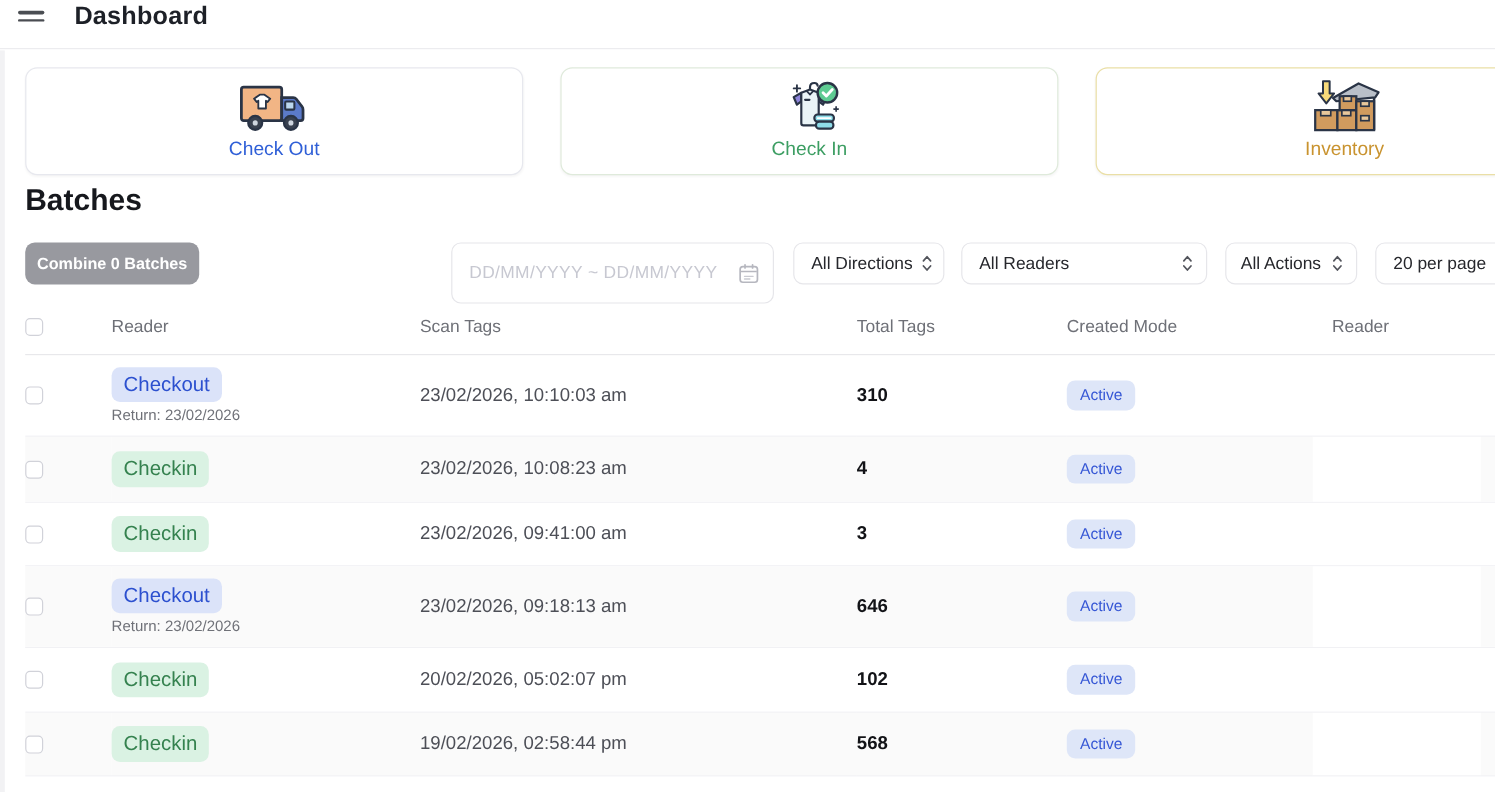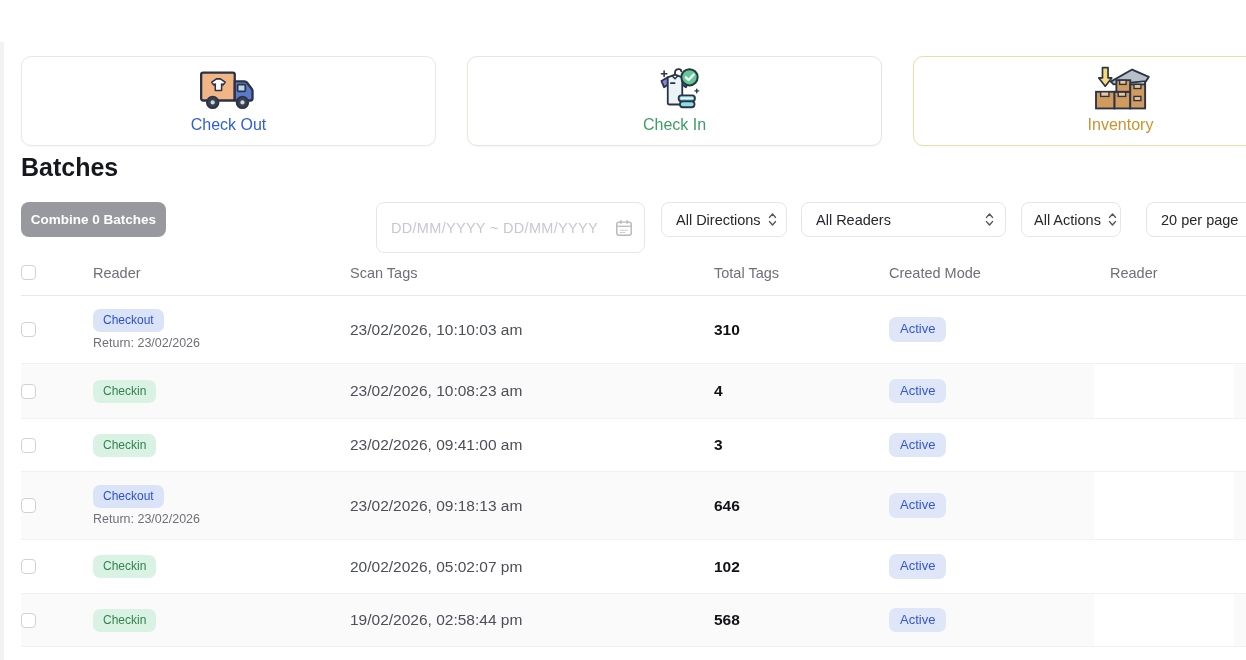--- a/index.html
+++ b/index.html
@@ -40,52 +40,59 @@
                border-radius:8px; background:#fff; display:flex; align-items:center; padding:0 11px 0 14px; }
   .date-wrap input { border:none; outline:none; flex:1; font-family:inherit; font-size:14.5px; color:#3c3d44;
                      letter-spacing:.3px; background:transparent; min-width:0; }
   .date-wrap input::placeholder { color:#c7c8d1; }
 
   .select { position:absolute; top:202px; height:35px; border:1px solid #e6e6ea; border-radius:8px; background:#fff;
             display:flex; align-items:center; justify-content:space-between; padding:0 10px 0 14px; font-size:14.5px;
             color:#26272c; cursor:pointer; white-space:nowrap; }
   #sel-directions { left:661px;  width:126px; }
   #sel-readers    { left:801px;  width:205px; }
-  #sel-actions    { left:1021px; width:100px; padding-left:12px; }
+  #sel-actions    { left:1021px; width:110px; padding-left:12px; }
   #sel-pagesize   { left:1146px; width:120px; }
   .select .chev { flex:0 0 auto; margin-left:6px; display:flex; align-items:center; }
 
   
   .table { position:absolute; left:21px; top:250px; width:1225px; }
   .thead, .trow { display:grid; grid-template-columns:72px 257px 364px 175px 205px 140px 12px; }
   .thead { height:46px; align-items:center; border-bottom:1px solid #e8e8eb; color:#6e7077; font-size:14.5px; }
   .trow { border-bottom:1px solid #f1f1f4; }
   .h68{ height:68px; } .h55{ height:55px; } .h53{ height:53px; } .h54{ height:54px; }
   .cell { display:flex; align-items:center; }
   .c-action { flex-direction:column; align-items:flex-start; justify-content:center; gap:4px; }
   .c-scan { color:#4d4f57; font-size:15.5px; }
   .c-tags { font-weight:700; font-size:15.5px; color:#121317; }
   .c-reader { padding-left:16px; color:#4d4f57; font-size:15px; }
   .thead .c-reader { color:#6e7077; font-size:14.5px;text-align:right; }
   .striped .cell { background:#fafafa; }
   .striped .c-reader { background:#fff; }
 
   .checkbox { width:15px; height:15px; border:1.5px solid #d1d2d9; border-radius:4px; background:#fff; cursor:pointer; }
 
-  .badge { display:inline-block; border-radius:7px; padding:4px 10px; font-size:12px; font-weight:500; line-height:1.25; }
+  .badge { display:inline-block; border-radius:7px; padding:4px 10px; font-size:17px; font-weight:500; line-height:1.25; }
   .badge-checkout { background:#dbe3f9; color:#2c50cf; }
   .badge-checkin  { background:#daf2e3; color:#35824f; }
   .badge-active   { background:#dee6f8; color:#3657d5; padding:4px 11px; font-size:13px; }
   .return { color:#6f7178; font-size:12.5px; }
 </style>
 </head>
 <body>
 
 <div id="app">
 
+  <div class="app-header">
+    <div class="hamburger">
+        <i></i>
+        <i></i>
+      </div>
+    <div class="page-title">Dashboard</div>
+  </div>
 
   <div class="left-strip"></div>
 
   <div class="card" id="card-checkout">
     <span class="cicon">
       <svg viewBox="0 0 64 50" width="62" height="48">
         <rect x="3" y="9" width="35" height="29" rx="2" fill="#f2b585" stroke="#2a3446" stroke-width="2.4"></rect>
         <path d="M14 19 L19 15.5 H23 L28 19 L25.8 21.8 L24.3 20.8 V27.5 H17.7 V20.8 L16.2 21.8 Z" fill="#ffffff" stroke="#2a3446" stroke-width="1.6" stroke-linejoin="round"></path>
         <path d="M38 18 H48 C49 18 50 18.5 50.6 19.3 L55.6 25.8 C56.2 26.6 56.5 27.5 56.5 28.5 V36 C56.5 37.1 55.6 38 54.5 38 H38 Z" fill="#5b7ac9" stroke="#2a3446" stroke-width="2.4"></path>
         <rect x="41" y="21.5" width="8" height="7" rx="1" fill="#bcd8ee" stroke="#2a3446" stroke-width="1.8"></rect>

